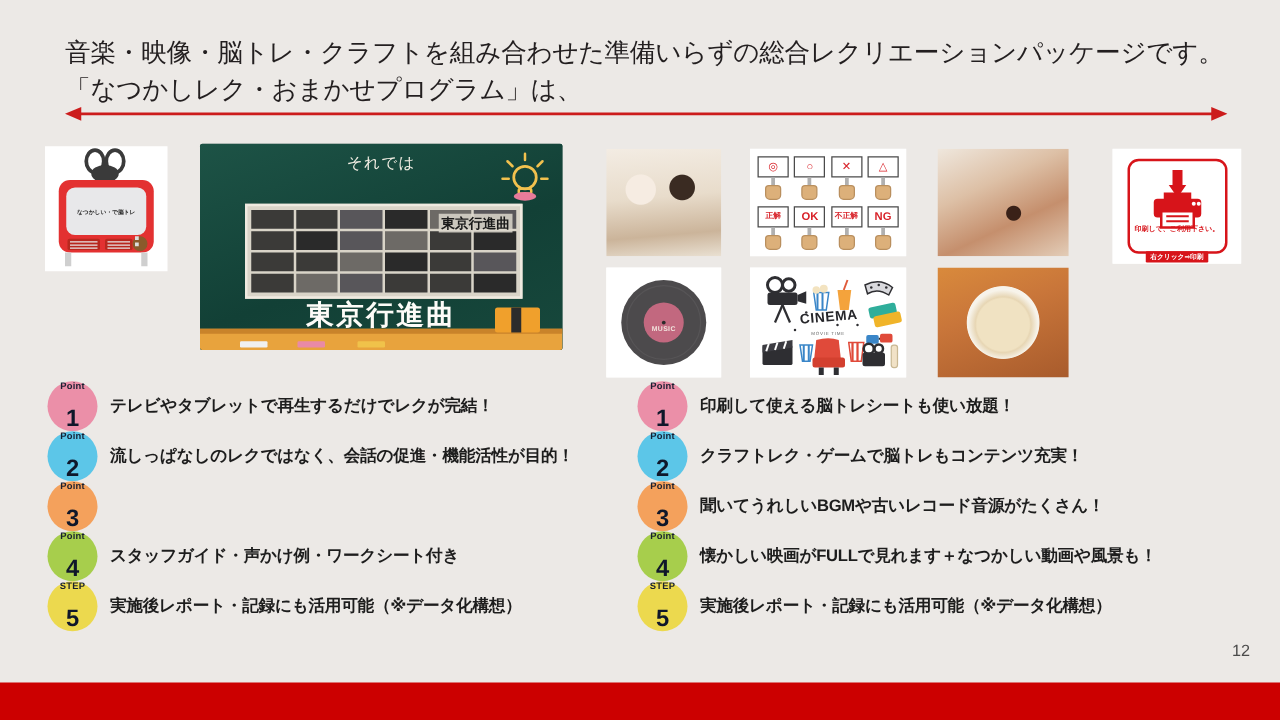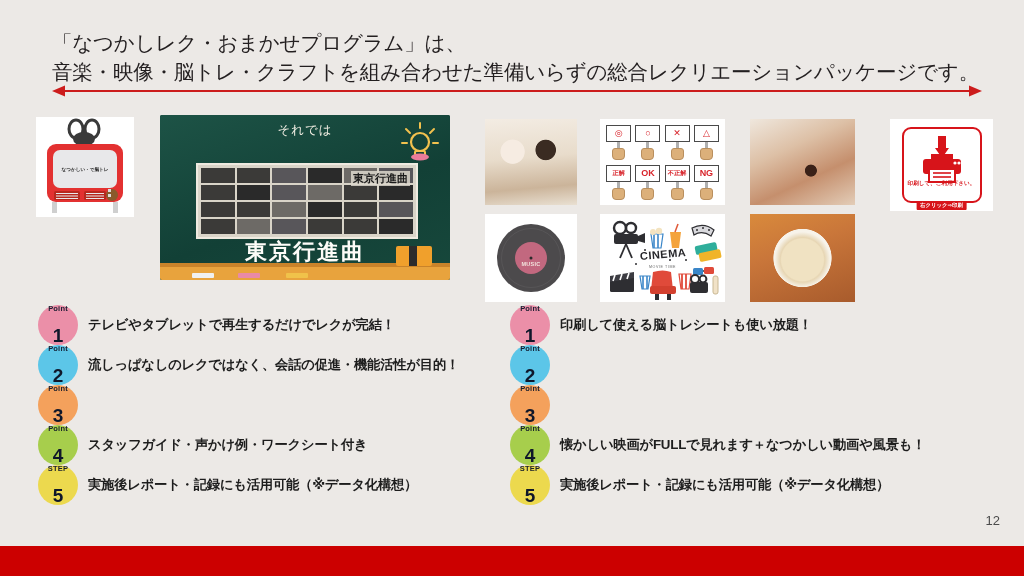--- a/index.html
+++ b/index.html
@@ -137,22 +137,22 @@
   
   .page-num{position:absolute;right:24px;top:513px;font-size:13px;color:#4b4b4b;}
   .bottom-bar{position:absolute;left:0;top:546px;width:1024px;height:30px;background:#cc0000;}
 </style>
 </head>
 <body>
 
 <div class="slide">
 
   <div class="title-block">
+    <div class="title-line">音楽・映像・脳トレ・クラフトを組み合わせた準備いらずの総合レクリエーションパッケージです。</div>
     <div class="title-line">「なつかしレク・おまかせプログラム」は、</div>
-    <div class="title-line">音楽・映像・脳トレ・クラフトを組み合わせた準備いらずの総合レクリエーションパッケージです。</div>
   </div>
 
   <div class="arrow-wrap">
     <svg width="930" height="14" viewBox="0 0 930 14">
       <line x1="10" y1="7" x2="920" y2="7" stroke="#cc1c1c" stroke-width="2.2"></line>
       <polygon points="0,7 13,1.5 13,12.5" fill="#cc1c1c"></polygon>
       <polygon points="930,7 917,1.5 917,12.5" fill="#cc1c1c"></polygon>
     </svg>
   </div>
 
@@ -474,26 +474,28 @@
           <span class="cap">Point</span>
           <span class="num">1</span>
         </div>
         <div class="point-text">印刷して使える脳トレシートも使い放題！</div>
       </div>
       <div class="point-row">
         <div class="badge" style="background: rgb(92, 198, 232);">
           <span class="cap">Point</span>
           <span class="num">2</span>
         </div>
+        <div class="point-text">クラフトレク・ゲームで脳トレもコンテンツ充実！</div>
       </div>
       <div class="point-row">
         <div class="badge" style="background: rgb(244, 161, 92);">
           <span class="cap">Point</span>
           <span class="num">3</span>
         </div>
+        <div class="point-text">聞いてうれしいBGMや古いレコード音源がたくさん！</div>
       </div>
       <div class="point-row">
         <div class="badge" style="background: rgb(167, 206, 76);">
           <span class="cap">Point</span>
           <span class="num">4</span>
         </div>
         <div class="point-text">懐かしい映画がFULLで見れます＋なつかしい動画や風景も！</div>
       </div>
       <div class="point-row">
         <div class="badge" style="background: rgb(236, 217, 78);">

